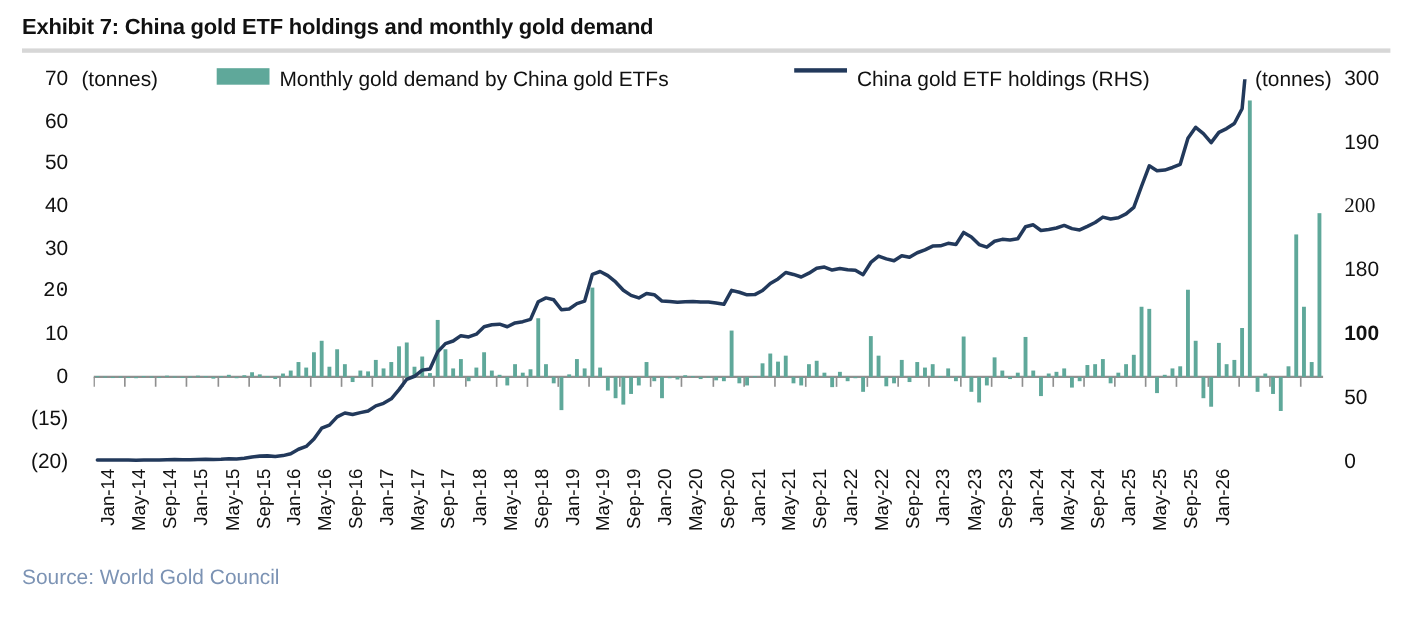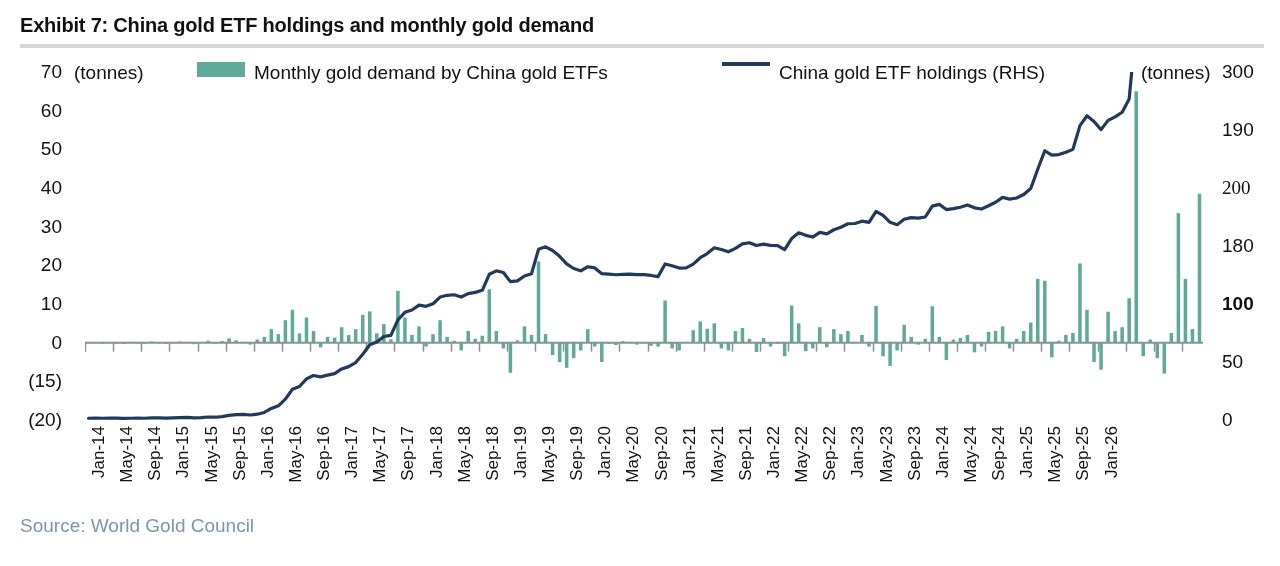--- a/index.html
+++ b/index.html
@@ -157,21 +157,21 @@
       <span>China gold ETF holdings (RHS)</span>
     </div>
   </div>
 
   <div class="axis-left">
       <div class="ytick left" style="top: 62px;">70</div>
       <div class="ytick left" style="top: 100.667px;">60</div>
       <div class="ytick left" style="top: 139.333px;">50</div>
       <div class="ytick left" style="top: 178px;">40</div>
       <div class="ytick left" style="top: 216.667px;">30</div>
-      <div class="ytick left" style="top: 255.333px;">20</div>
+      <div class="ytick left" style="top: 255.333px; font-family: Liberation Mono, monospace;">20</div>
       <div class="ytick left" style="top: 294px;">10</div>
       <div class="ytick left" style="top: 332.667px;">0</div>
       <div class="ytick left" style="top: 371.333px;">(15)</div>
       <div class="ytick left" style="top: 410px;">(20)</div>
     </div>
   <div class="axis-right">
       <div class="ytick right" style="top: 62px;">300</div>
       <div class="ytick right" style="top: 120px;">190</div>
       <div class="ytick right" style="top: 178px; font-family: Liberation Serif, serif;">200</div>
       <div class="ytick right" style="top: 236px;">180</div>

